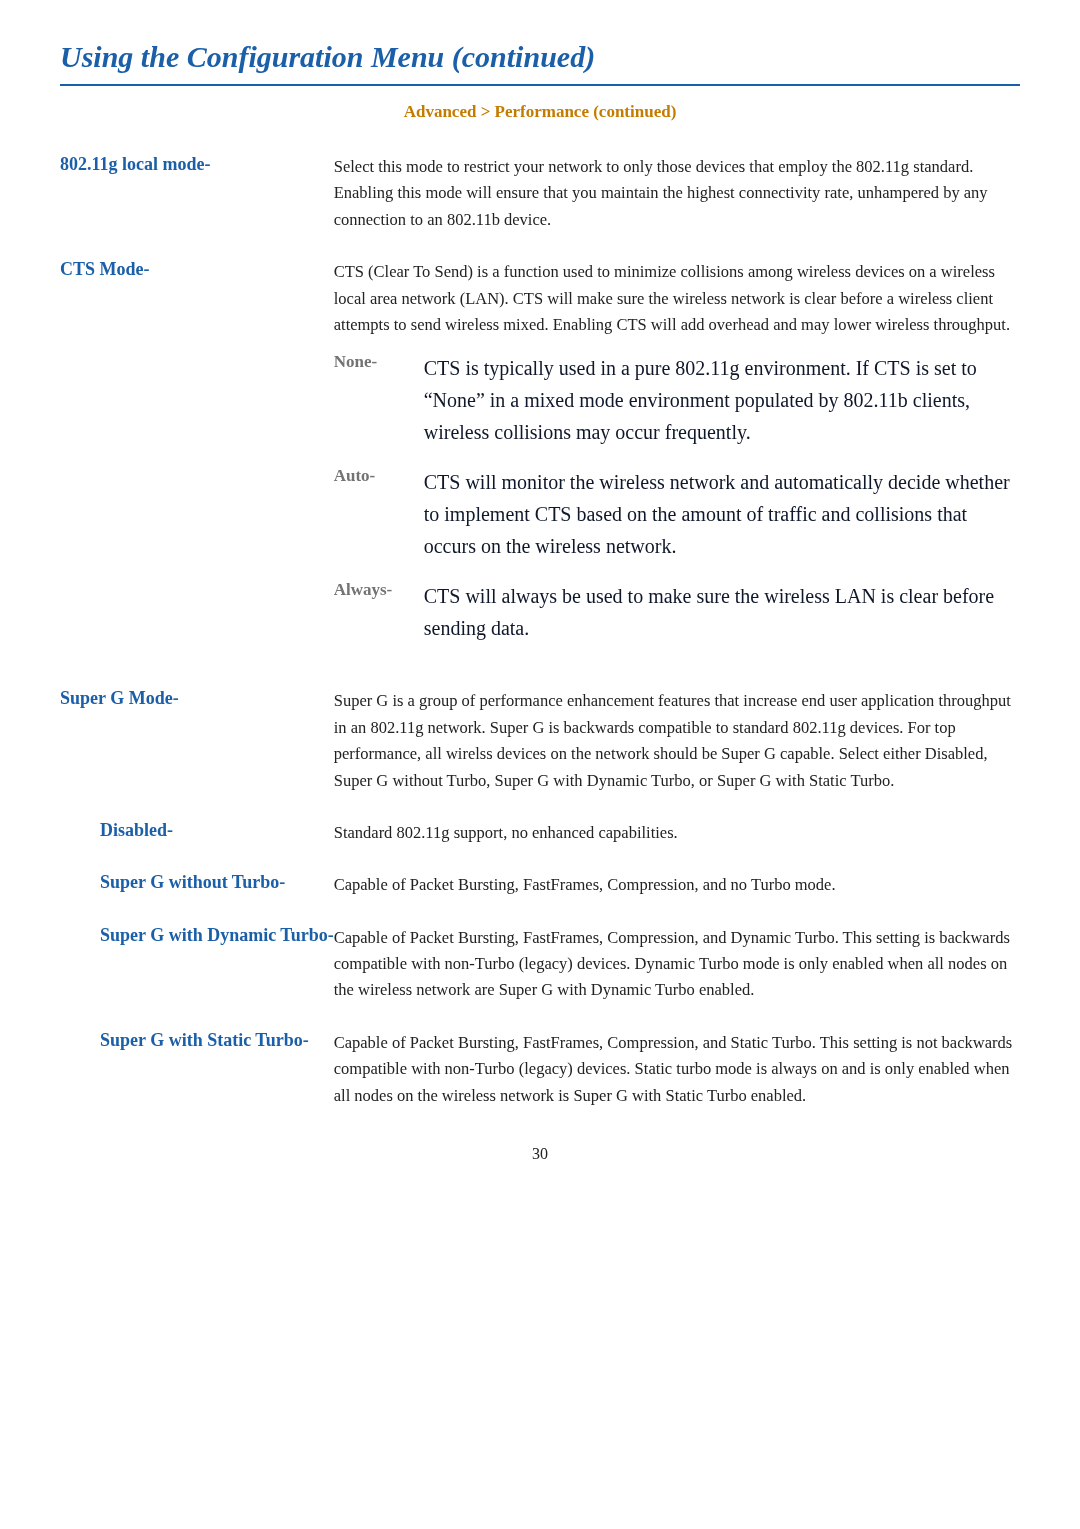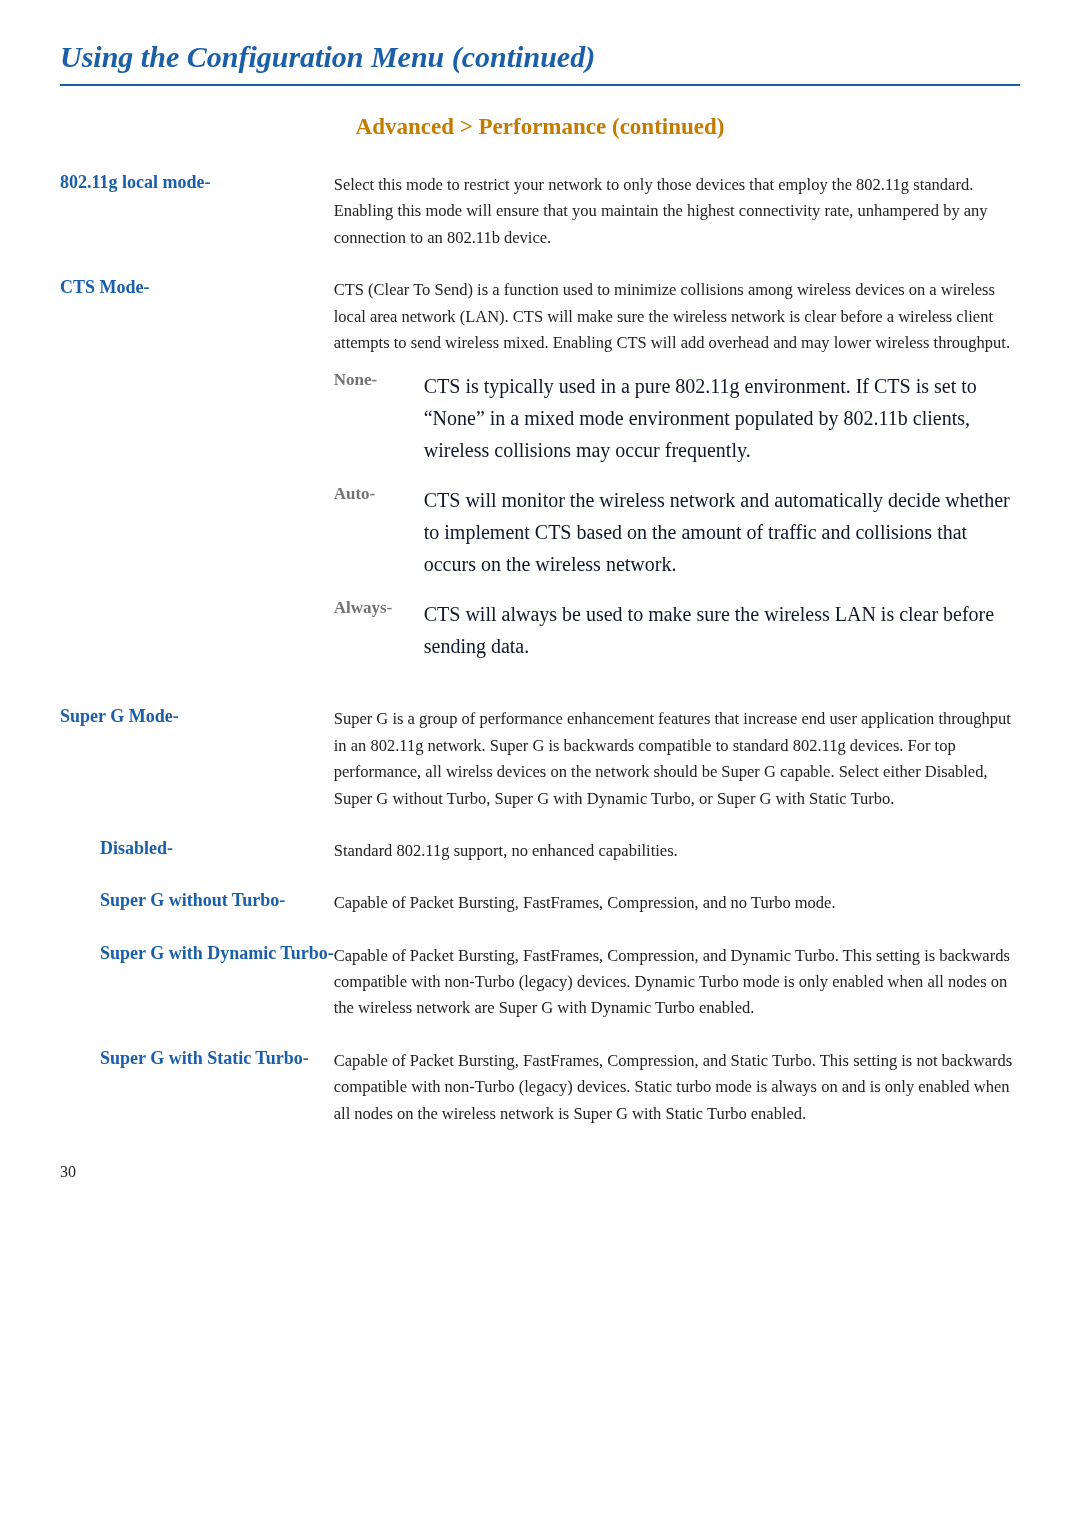--- a/index.html
+++ b/index.html
@@ -15,28 +15,28 @@
       font-family: Georgia, 'Times New Roman', serif;
       color: #222222;
       padding: 40px 60px 60px 60px;
     }
 
     .page-title {
       color: #1a5fa8;
       font-size: 30px;
       font-weight: bold;
       font-style: italic;
-      margin-bottom: 28px;
+      margin-bottom: 16px;
       border-bottom: 2px solid #1a5fa8;
       padding-bottom: 10px;
     }
 
     .section-heading {
       color: #c47c00;
-      font-size: 23px;
+      font-size: 17px;
       font-weight: bold;
       text-align: center;
       margin-bottom: 32px;
     }
 
     .content-table {
       width: 100%;
       border-collapse: collapse;
     }
 
@@ -87,21 +87,21 @@
       font-weight: bold;
     }
 
     .sub-body {
       font-size: 20px;
       line-height: 1.6;
       color: #0f172a;
     }
 
     .page-number {
-      text-align: left;
+      text-align: center;
       font-size: 16px;
       color: #222;
       margin-top: 10px;
     }
   </style>
 </head>
 <body>
 
 <div class="page-title">Using the Configuration Menu (continued)</div>
 <div class="section-heading">Advanced &gt; Performance (continued)</div>

